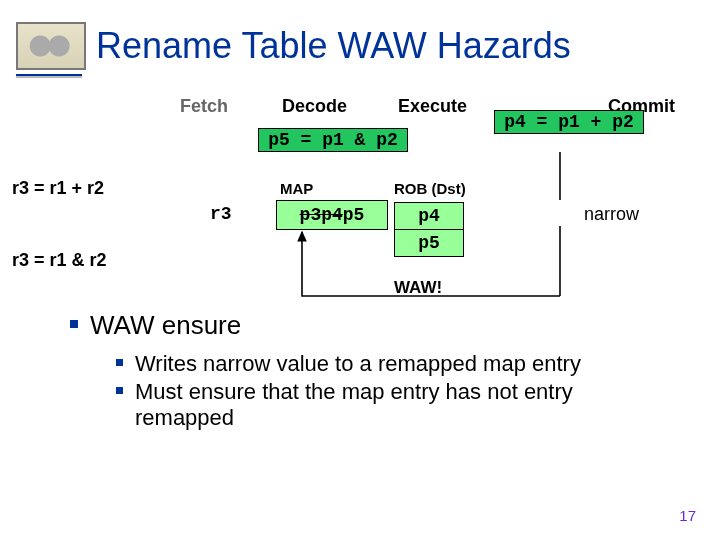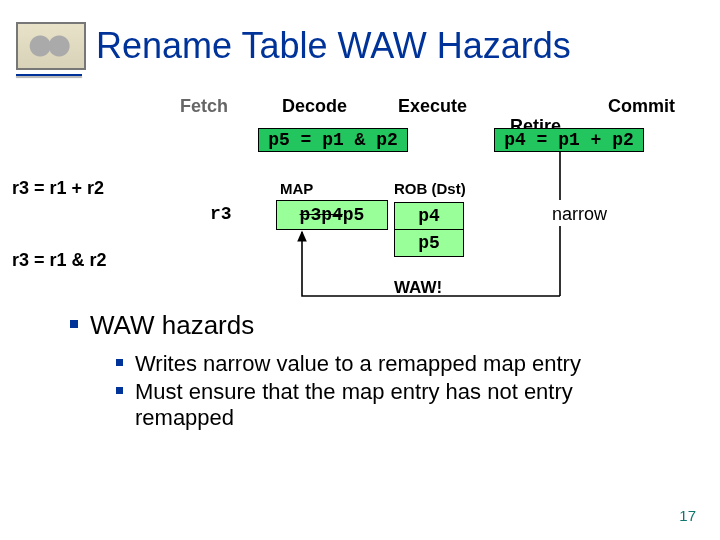--- a/index.html
+++ b/index.html
@@ -197,21 +197,21 @@
   .sub-text {
     font-size: 22px;
     line-height: 26px;
   }
 
   .pagenum {
     position: absolute;
     right: 24px;
     bottom: 16px;
     font-size: 15px;
-    color: #0f766e;
+    color: #6d28d9;
   }
 </style>
 </head>
 <body>
 
 <div class="slide">
 
   <div class="title-row">
     <div class="logo"></div>
     <div class="title">Rename Table WAW Hazards</div>
@@ -226,58 +226,58 @@
     <div class="stage" style="left:608px;">Commit</div>
   </div>
 
   <div class="code">
     <div>r3 = r1 + r2</div>
     <div>r3 = r1 &amp; r2</div>
   </div>
 
   <div class="gbox" style="left:258px;top:128px;width:140px;height:22px;">p5 = p1 &amp; p2</div>
 
-  <div class="gbox" style="left:494px;top:128px;width:140px;height:22px;">p4 = p1 + p2</div>
+  <div class="gbox" style="left:494px;top:110px;width:140px;height:22px;">p4 = p1 + p2</div>
 
   <div class="small-label" style="left:280px;top:180px;">MAP</div>
   <div class="small-label" style="left:394px;top:180px;">ROB (Dst)</div>
 
   <div class="r3lbl" style="left:210px;top:204px;">r3</div>
 
   <div class="map-cell" style="left:244px;top:200px;width:110px;height:28px;line-height:28px;">
     <span class="struck">p3</span><span class="struck">p4</span><span>p5</span>
   </div>
 
   <div class="rob">
     <div>p4</div>
     <div>p5</div>
   </div>
 
-  <div class="narrow-lbl" style="left:552px;top:204px;">narrow</div>
+  <div class="narrow-lbl" style="left:584px;top:204px;">narrow</div>
 
   <div class="waw-lbl" style="left:394px;top:278px;">WAW!</div>
 
   <svg class="overlay">
     <defs>
       <marker id="arr" markerWidth="8" markerHeight="8" refX="6" refY="3" orient="auto">
         <path d="M0,0 L7,3 L0,6 Z" fill="#000"></path>
       </marker>
     </defs>
 
     <path d="M 560 152 L 560 200" stroke="#000" stroke-width="1.6" fill="none"></path>
 
     <path d="M 560 296 L 302 296 L 302 232" stroke="#000" stroke-width="1.6" fill="none" marker-end="url(#arr)"></path>
 
     <path d="M 560 226 L 560 296" stroke="#000" stroke-width="1.6" fill="none"></path>
   </svg>
 
   <div class="bullets">
     <div class="b1">
       <div class="sq"></div>
-      <div class="b1-text">WAW hazards</div>
+      <div class="b1-text">WAW ensure</div>
     </div>
     <div class="sub">
       <div class="row">
         <div class="sq small"></div>
         <div class="sub-text">Writes narrow value to a remapped map entry</div>
       </div>
       <div class="row">
         <div class="sq small"></div>
         <div class="sub-text">Must ensure that the map entry has not entry remapped</div>
       </div>

